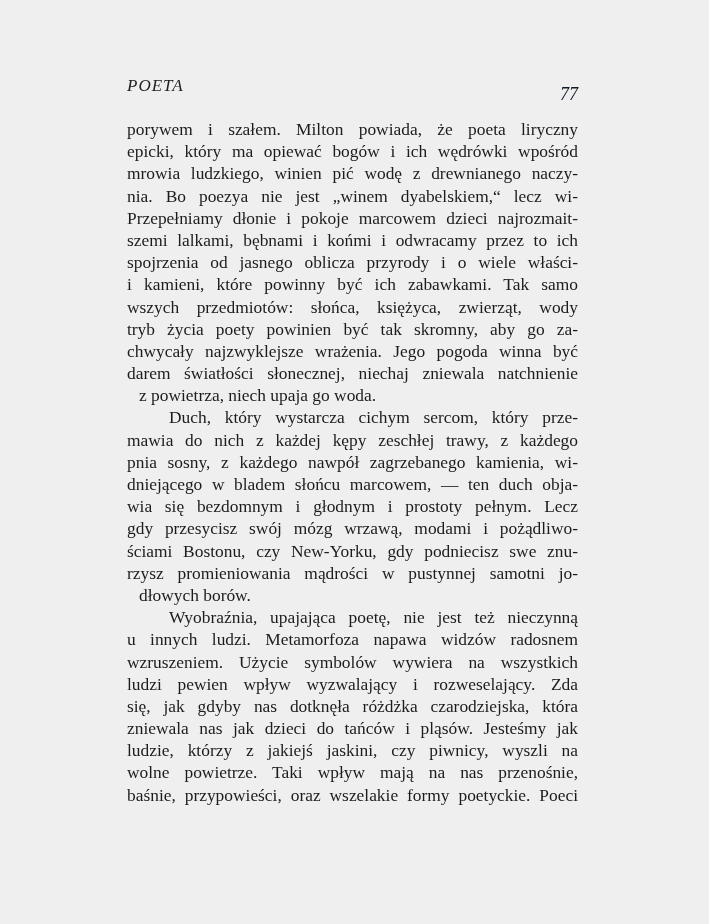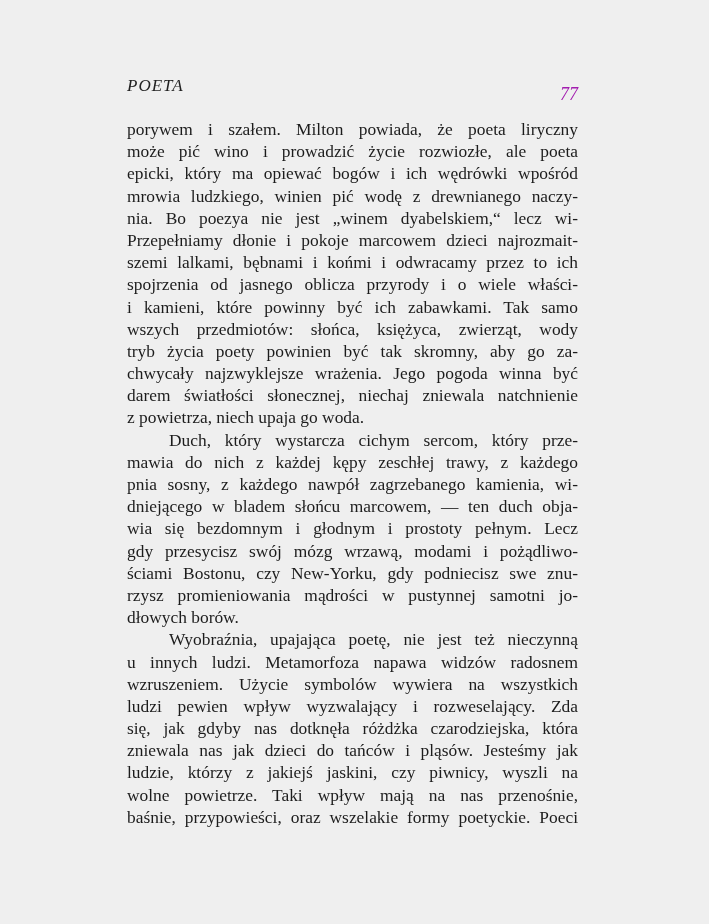--- a/index.html
+++ b/index.html
@@ -29,53 +29,53 @@
       font-size: 17px;
       letter-spacing: 1px;
       color: #222;
     }
     .page-number {
       position: absolute;
       right: 143px;
       top: 84px;
       font-style: italic;
       font-size: 18px;
-      color: #a21caf;
+      color: #0f172a;
     }
     .text-block {
       position: absolute;
       left: 115px;
       top: 118px;
       width: 451px;
       font-size: 17.4px;
       line-height: 22.2px;
     }
     .line {
       display: block;
       white-space: nowrap;
       text-align: justify;
       text-align-last: justify;
       height: 22.2px;
     }
     .line.last {
       text-align-last: left;
+      margin-left: 12px;
     }
     .line.indent {
       padding-left: 42px;
     }
   </style>
 </head>
 <body>
 
 <div class="page">
   <div class="running-head">POETA</div>
   <div class="page-number">77</div>
   <div class="text-block" id="text-block">
       <span class="line">porywem i szałem. Milton powiada, że poeta liryczny</span>
-      <span class="line">może pić wino i prowadzić życie rozwiozłe, ale poeta</span>
       <span class="line">epicki, który ma opiewać bogów i ich wędrówki wpośród</span>
       <span class="line">mrowia ludzkiego, winien pić wodę z drewnianego naczy-</span>
       <span class="line">nia. Bo poezya nie jest „winem dyabelskiem,“ lecz wi-</span>
       <span class="line">Przepełniamy dłonie i pokoje marcowem dzieci najrozmait-</span>
       <span class="line">szemi lalkami, bębnami i końmi i odwracamy przez to ich</span>
       <span class="line">spojrzenia od jasnego oblicza przyrody i o wiele właści-</span>
       <span class="line">i kamieni, które powinny być ich zabawkami. Tak samo</span>
       <span class="line">wszych przedmiotów: słońca, księżyca, zwierząt, wody</span>
       <span class="line">tryb życia poety powinien być tak skromny, aby go za-</span>
       <span class="line">chwycały najzwyklejsze wrażenia. Jego pogoda winna być</span>

